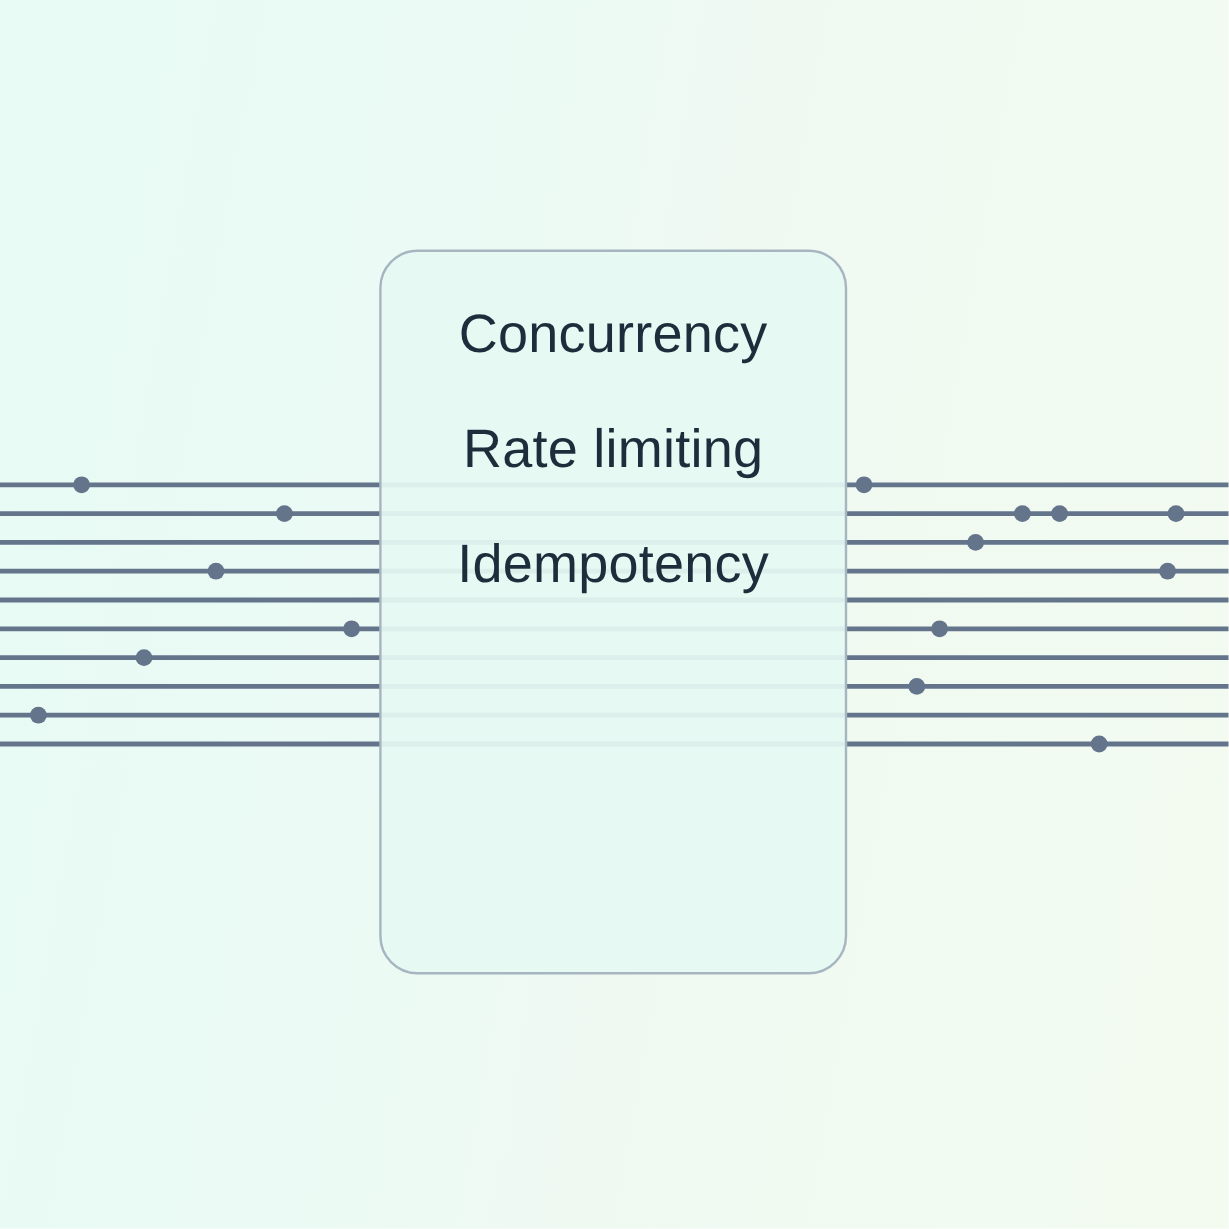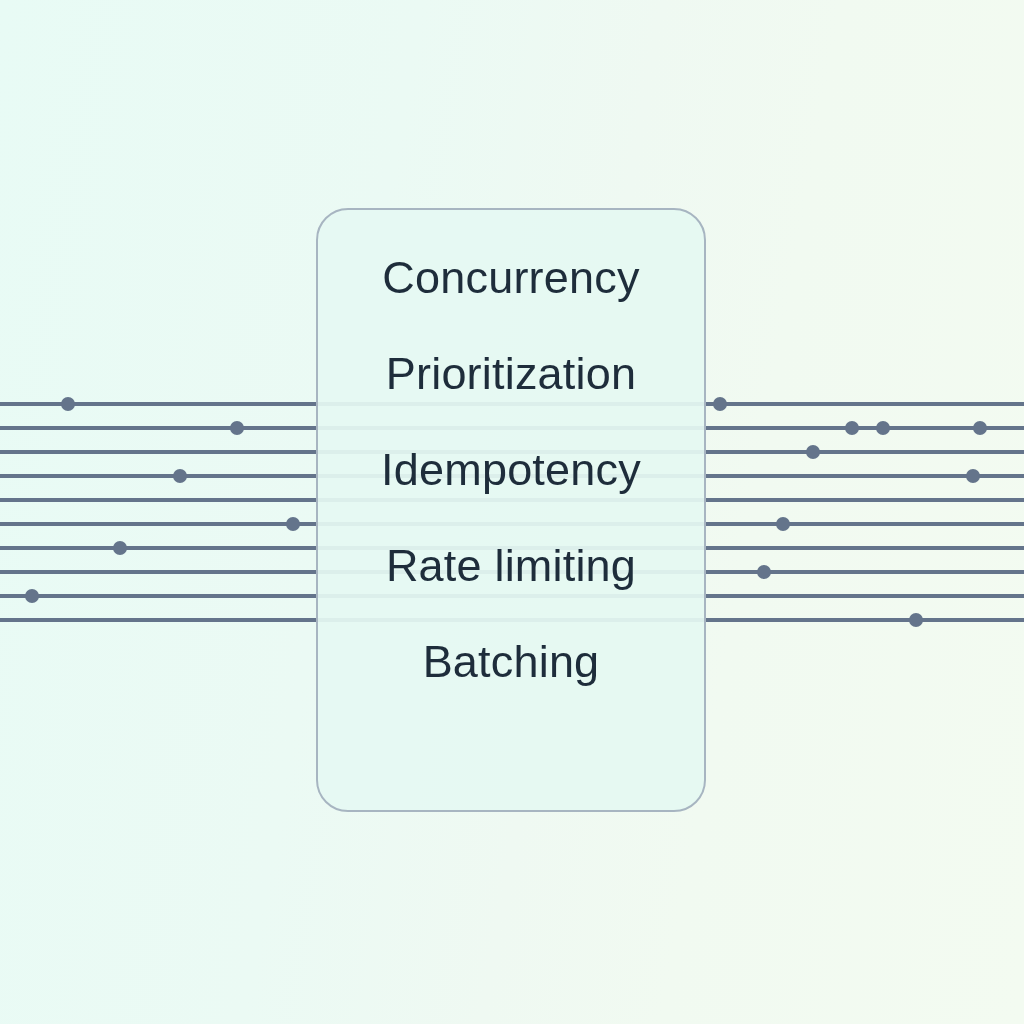--- a/index.html
+++ b/index.html
@@ -77,19 +77,17 @@
       <circle cx="980" cy="428" r="7" fill="#64748b"></circle>
       <circle cx="813" cy="452" r="7" fill="#64748b"></circle>
       <circle cx="973" cy="476" r="7" fill="#64748b"></circle>
       <circle cx="783" cy="524" r="7" fill="#64748b"></circle>
       <circle cx="764" cy="572" r="7" fill="#64748b"></circle>
       <circle cx="916" cy="620" r="7" fill="#64748b"></circle>
     </svg>
 
   <div class="concept-card">
     <div class="concept-label">Concurrency</div>
-    <div class="concept-label">Prioritization</div>
+    <div class="concept-label">Rate limiting</div>
     <div class="concept-label">Idempotency</div>
-    <div class="concept-label">Rate limiting</div>
-    <div class="concept-label">Batching</div>
   </div>
 
 </div>
 
 </body></html>

